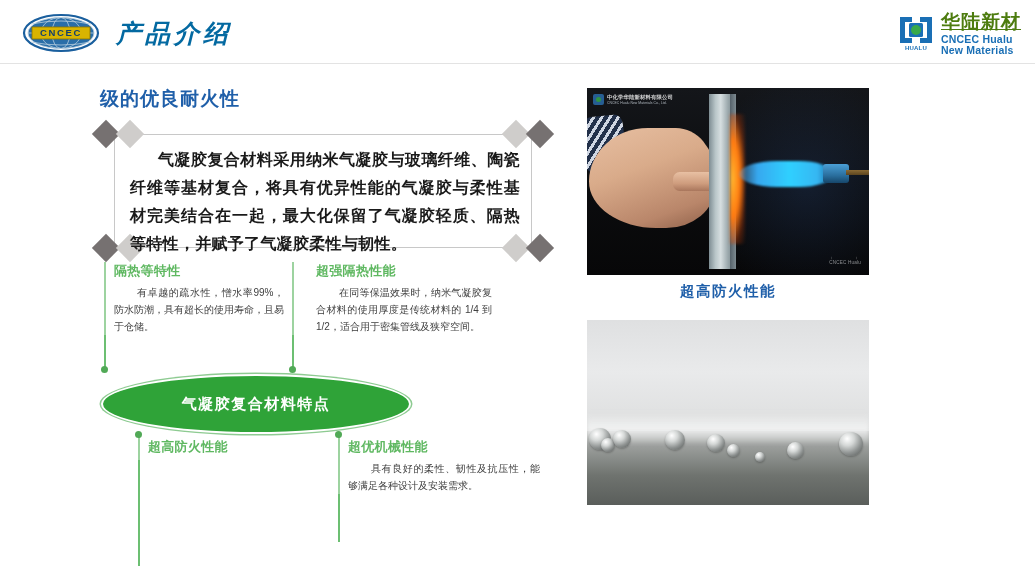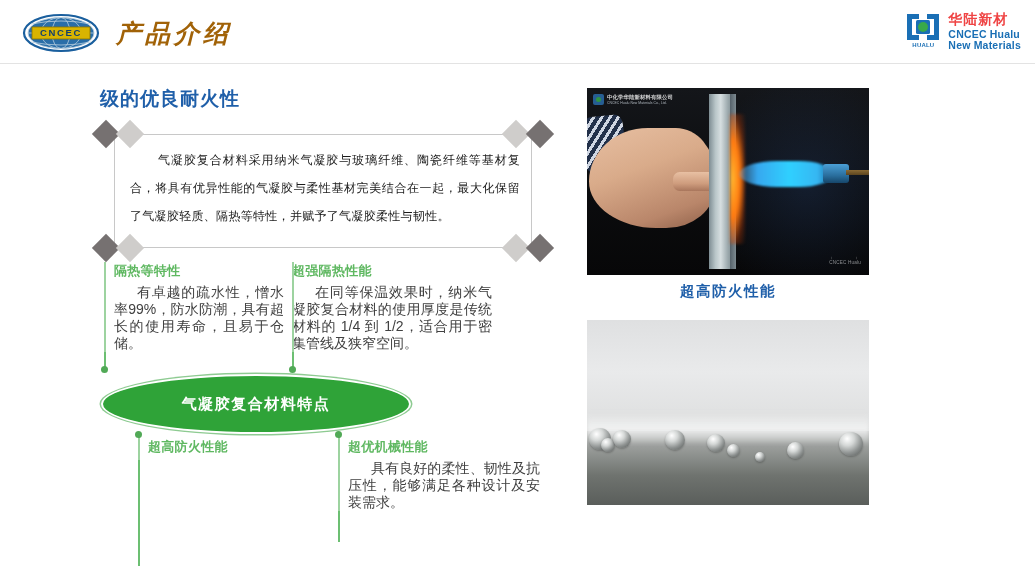--- a/index.html
+++ b/index.html
@@ -23,37 +23,38 @@
   #header-rule {
     position: absolute; left: 0; top: 63px; width: 1035px; height: 1px;
     background: #e3e3e3;
   }
   #cncec-logo {
     position: absolute; left: 22px; top: 13px; width: 78px; height: 40px;
   }
   #header-title {
     position: absolute; left: 116px; top: 17px;
     font-size: 25px; font-weight: bold; font-style: italic;
-    color: #a16207; letter-spacing: 4px;
+    color: #0369a1; letter-spacing: 4px;
     white-space: nowrap;
   }
   #hualu-logo {
     position: absolute; right: 14px; top: 12px;
     display: flex; align-items: center; gap: 6px;
   }
   #hualu-mark { position: relative; width: 38px; height: 38px; }
   #hualu-mark-label {
     position: absolute; left: 0; top: 30px; width: 38px;
     text-align: center; font-size: 6px; font-weight: bold;
     color: #1a6fb5; letter-spacing: .2px;
   }
   #hualu-words { line-height: 1.05; }
   #hualu-cn {
-    font-size: 14px; font-weight: bold; color: #ef4444;
+    font-size: 19px; font-weight: bold; color: #4d7c0f;
     letter-spacing: 1px;
+    text-decoration: underline;
   }
   #hualu-en1, #hualu-en2 {
     font-size: 10.5px; font-weight: bold; color: #1a6fb5;
     letter-spacing: .2px;
   }
   #hualu-en1 { margin-top: 2px; }
 
   
   #section-title {
     position: absolute; left: 100px; top: 86px;
@@ -65,21 +66,21 @@
   #intro-wrap {
     position: absolute; left: 96px; top: 124px; width: 454px; height: 134px;
   }
   #intro-box {
     position: absolute; left: 18px; top: 10px; right: 18px; bottom: 10px;
     border: 1px solid #c8c8c8;
     background: #ffffff;
   }
   #intro-text {
     position: absolute; left: 34px; top: 22px; right: 30px;
-    font-size: 12px; font-weight: normal; color: #1a1a1a;
+    font-size: 16px; font-weight: bold; color: #1a1a1a;
     line-height: 28px; text-indent: 28px; text-align: justify;
     letter-spacing: .3px;
   }
   .dia {
     position: absolute; width: 20px; height: 20px;
     transform: rotate(45deg);
   }
   .dia-dark { background: #767171; }
   .dia-light { background: #cfcdcb; }
 
@@ -95,21 +96,21 @@
   .feat { position: absolute; }
   .feat-bar {
     position: absolute; left: 0; top: 0; width: 2px; height: 100%;
     background: #9dd3a0;
   }
   .feat-title {
     font-size: 13px; font-weight: bold; color: #5fb861;
     letter-spacing: .3px; margin-bottom: 4px;
   }
   .feat-body {
-    font-size: 14px; color: #404040; line-height: 17px;
+    font-size: 10px; color: #404040; line-height: 17px;
     text-indent: 23px; text-align: justify;
   }
 
   #ellipse {
     position: absolute; left: 5px; top: 112px; width: 310px; height: 60px;
     background: #2fa338; border-radius: 50%;
     border: 2px solid #ffffff;
     box-shadow: 0 0 0 1.5px #8ecb92;
     display: flex; align-items: center; justify-content: center;
   }
@@ -308,21 +309,21 @@
     <div class="conn-dot" style="left:193px; top:104px;"></div>
     <div class="conn-dot" style="left:39px;  top:169px;"></div>
     <div class="conn-dot" style="left:239px; top:169px;"></div>
 
     <div class="feat" style="left:8px; top:0px; width:180px; padding-left:10px;">
       <div class="feat-bar"></div>
       <div class="feat-title">隔热等特性</div>
       <div class="feat-body">有卓越的疏水性，憎水率99%，防水防潮，具有超长的使用寿命，且易于仓储。</div>
     </div>
 
-    <div class="feat" style="left:196px; top:0px; width:200px; padding-left:0;">
+    <div class="feat" style="left:196px; top:0px; width:200px; padding-left:24px;">
       <div class="feat-bar"></div>
       <div class="feat-title">超强隔热性能</div>
       <div class="feat-body">在同等保温效果时，纳米气凝胶复合材料的使用厚度是传统材料的 1/4 到 1/2，适合用于密集管线及狭窄空间。</div>
     </div>
 
     <div id="ellipse">
       <span id="ellipse-label">气凝胶复合材料特点</span>
     </div>
 
     <div class="feat" style="left:42px; top:176px; width:176px; padding-left:10px;">

